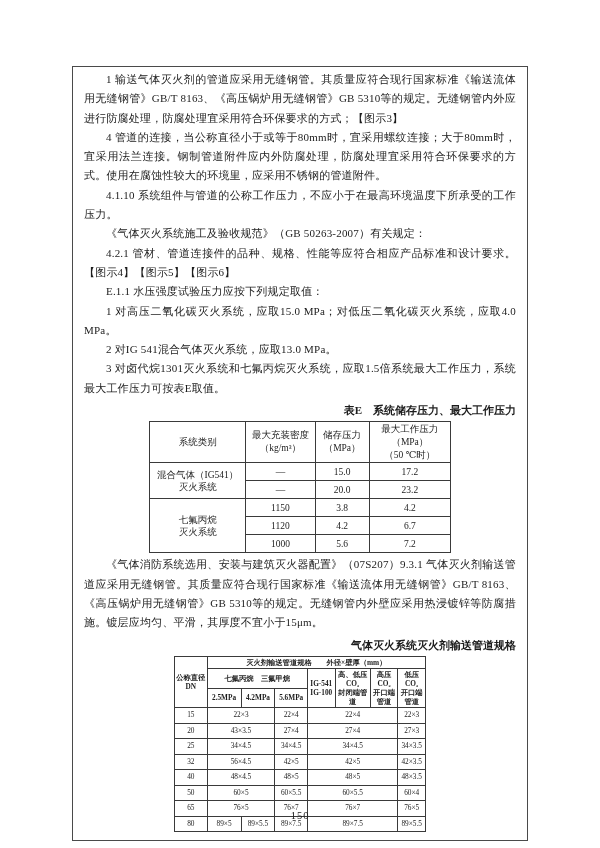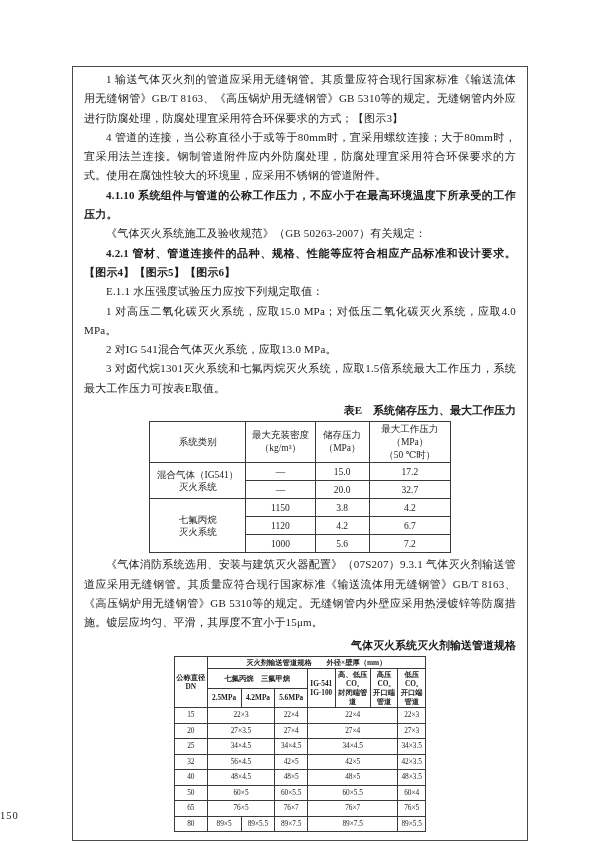--- a/index.html
+++ b/index.html
@@ -10,41 +10,41 @@
   }
   .content-box{
     position:absolute;left:72px;top:66px;width:456px;
     border:1.6px solid #4a4a4a;background:#fff;
     padding:3px 11px 5px 11px;box-sizing:border-box;
   }
   .para{
     margin:0;font-size:11px;line-height:19.3px;text-indent:2em;
     letter-spacing:0.2px;text-align:justify;
   }
-  .para.bold{font-weight:bold;}
+  .para.bold{font-weight:normal;}
   .tbl-title{
     margin:3px 0 2px 0;text-align:right;font-weight:bold;font-size:11px;
     line-height:18px;text-indent:0;
   }
   table{border-collapse:collapse;table-layout:fixed;}
   td,th{
     border:1px solid #3a3a3a;text-align:center;vertical-align:middle;
     font-weight:normal;padding:1px 1px;overflow:hidden;
   }
   .pre{white-space:pre-line;}
   
   .table-e{width:302px;margin:0 auto 2px auto;font-size:9.5px;line-height:1.3;}
   .table-e th{line-height:1.35;}
   .table-e td{height:15px;}
   
   .pipe-table{width:252px;margin:0 auto 3px auto;font-size:7.3px;line-height:1.2;}
   .pipe-table th{line-height:1.25;padding:1px 0;font-weight:bold;}
   .pipe-table td{height:12.5px;}
   .page-number{
-    position:absolute;left:0;right:0;top:810px;
+    position:absolute;left:0;right:0;top:810px;text-align:center;
     font-size:10.5px;letter-spacing:1px;color:#222;
   }
 </style>
 </head>
 <body>
 
 <div class="content-box">
 
   <div id="paras-top">
       <p class="para">1 输送气体灭火剂的管道应采用无缝钢管。其质量应符合现行国家标准《输送流体用无缝钢管》GB/T 8163、《高压锅炉用无缝钢管》GB 5310等的规定。无缝钢管内外应进行防腐处理，防腐处理宜采用符合环保要求的方式；【图示3】</p>
@@ -82,21 +82,21 @@
         <tr>
           <td rowspan="2" class="pre">混合气体（IG541）
 灭火系统</td>
           <td>—</td>
           <td>15.0</td>
           <td>17.2</td>
         </tr>
         <tr>
           <td>—</td>
           <td>20.0</td>
-          <td>32.7</td>
+          <td>23.2</td>
         </tr>
         <tr>
           <td rowspan="3" class="pre">七氟丙烷
 灭火系统</td>
           <td>1150</td>
           <td>3.8</td>
           <td>4.2</td>
         </tr>
         <tr>
           <td>1120</td>
@@ -154,21 +154,21 @@
     <tbody id="pipe-table-body">
         <tr>
           <td>15</td>
           <td colspan="2">22×3</td>
           <td>22×4</td>
           <td colspan="3">22×4</td>
           <td>22×3</td>
         </tr>
         <tr>
           <td>20</td>
-          <td colspan="2">27×3.5</td>
+          <td colspan="2">43×3.5</td>
           <td>27×4</td>
           <td colspan="3">27×4</td>
           <td>27×3</td>
         </tr>
         <tr>
           <td>25</td>
           <td colspan="2">34×4.5</td>
           <td>34×4.5</td>
           <td colspan="3">34×4.5</td>
           <td>34×3.5</td>

